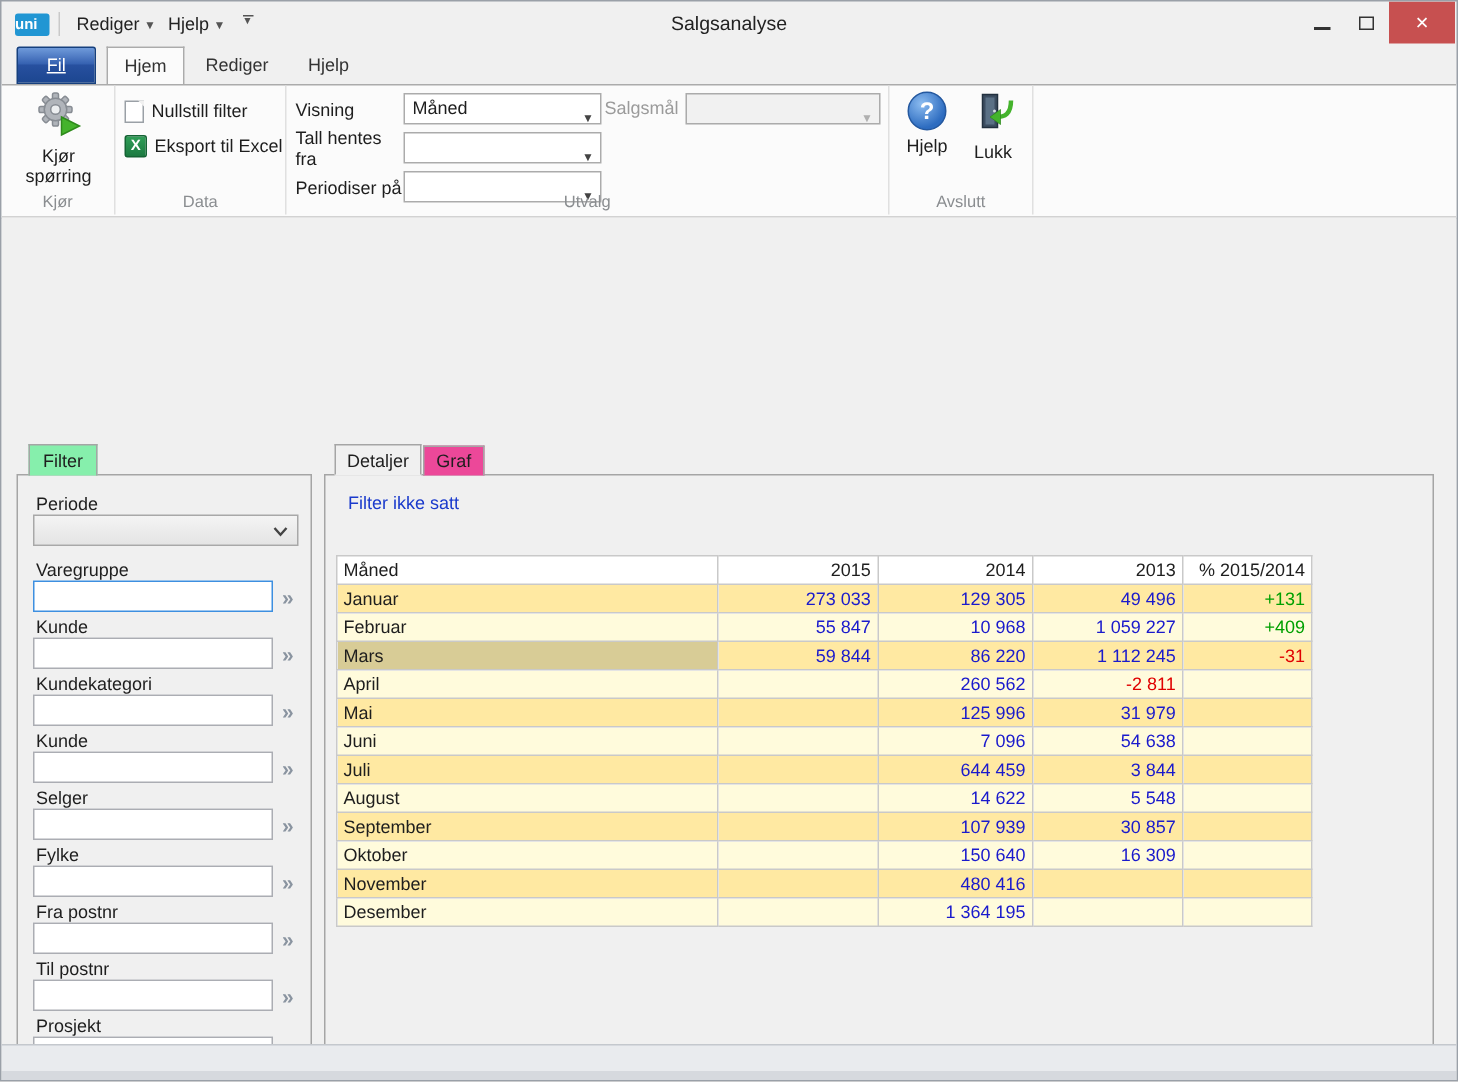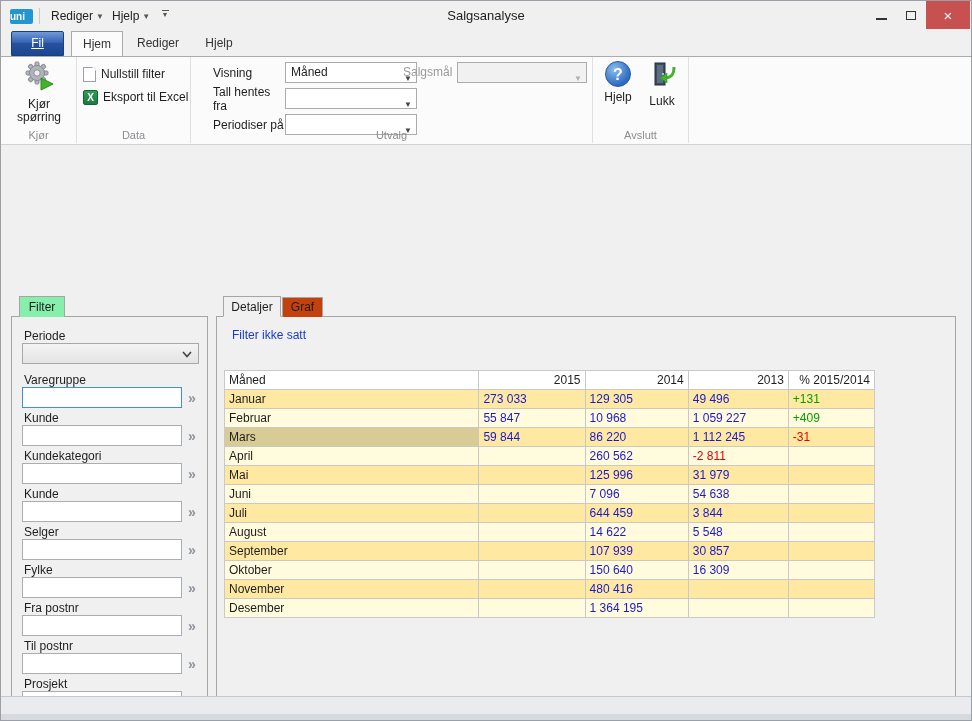--- a/index.html
+++ b/index.html
@@ -58,21 +58,21 @@
   .bigbtn { position:absolute; left:6px; top:2px; width:64px; height:66px; text-align:center; border-radius:3px; }
   .bigbtn .blabel { font-size:12px; line-height:13px; margin-top:2px; color:#1e1e1e; }
   .smallitem { position:absolute; left:6px; height:18px; display:flex; align-items:center; gap:5px; }
   .si-1 { top:8px; } .si-2 { top:31px; }
   .page-icon { width:13px; height:15px; background:#fff; border:1px solid #9aa0a6; position:relative; }
   .page-icon:after { content:""; position:absolute; right:-1px; top:-1px; width:0; height:0;
                      border-left:4px solid transparent; border-top:4px solid #f0f0f0; }
   .xls-icon { width:15px; height:15px; background:linear-gradient(#2f9e57,#1c7a41); border:1px solid #156334;
               color:#fff; font-size:10px; font-weight:bold; text-align:center; line-height:14px; border-radius:2px; }
 
-  .uv-row { position:absolute; left:22px; height:21px; display:flex; align-items:center; }
+  .uv-row { position:absolute; left:6px; height:21px; display:flex; align-items:center; }
   .uv-1 { top:5px; } .uv-2 { top:31px; } .uv-3 { top:57px; }
   .uv-label { width:72px; font-size:12px; color:#1e1e1e; }
   .combo { position:relative; width:132px; height:21px; background:#fff; border:1px solid #ababab;
            font-size:12px; line-height:19px; padding:0 16px 0 5px; }
   .combo .arr { position:absolute; right:4px; top:6px; font-size:8px; color:#444; }
   .combo.disabled { background:#f1f1f1; }
   .combo.disabled .arr { color:#b0b0b0; }
   .salgsmal-label { position:absolute; left:212px; top:8px; color:#9b9b9b; font-size:12px; }
   .salgsmal-combo { position:absolute; left:266px; top:5px; width:130px; }
 
@@ -84,21 +84,21 @@
                  border:1px solid #24589f; color:#fff; font-weight:bold; font-size:16px; line-height:25px; text-align:center; }
 
   
   .mainarea { position:absolute; left:0; top:145px; width:100%; height:550px; background:#f0f0f0; }
 
   .ptab { position:absolute; background:#f0f0f0; border:1px solid #a5a5a5; border-bottom:none;
           text-align:center; font-size:12px; z-index:2; }
   .ptab.active { background:#f0f0f0; height:21px; top:150px; border-bottom:1px solid #f0f0f0; }
   .tab-filter { left:18px; top:150px; width:46px; height:21px; line-height:20px; background:#86efac; }
   .tab-detaljer { left:222px; top:150px; width:58px; height:21px; line-height:20px; }
-  .tab-graf { left:281px; top:151px; width:41px; height:20px; line-height:19px; background:#c2410c; }
+  .tab-graf { left:281px; top:151px; width:41px; height:20px; line-height:19px; background:#ec4899; }
 
   .panelbox { position:absolute; top:170px; border:1px solid #a5a5a5; background:#f0f0f0; }
   .filterbox { left:10px; width:197px; height:520px; }
   .detailbox { left:215px; width:740px; height:520px; }
 
   .f-period-label { position:absolute; left:12px; top:12px; }
   .f-period-combo { position:absolute; left:10px; top:26px; width:177px; height:21px;
                     background:linear-gradient(#f4f4f4,#e4e4e4); border:1px solid #a8a8a8; }
   .f-period-combo svg { position:absolute; right:6px; top:7px; }
 
@@ -113,21 +113,21 @@
   .filter-status { position:absolute; left:15px; top:11px; color:#1a3acc; font-size:12px; }
 
   table.grid { border-collapse:collapse; table-layout:fixed; position:absolute; left:7px;
                font-size:12px; background:#fff; }
   table.grid td, table.grid th { border:1px solid #c9c9c9; height:19px; padding:0 4px;
                overflow:hidden; white-space:nowrap; font-weight:normal; }
   table.grid { border:1px solid #a9a9a9; }
   .maintable { top:53px; width:651px; }
   th.h-left { text-align:left; background:#fff; }
   th.h-right { text-align:right; background:#fff; }
-  td.val { text-align:left; }
+  td.val { text-align:right; }
   tr.odd td { background:#ffe9a2; }
   tr.even td { background:#fffbdc; }
   td.sel { background:#d8cc96 !important; }
   .v-blue { color:#1a1acc; } .v-red { color:#e00000; } .v-green { color:#00a000; }
 
   
   .statusbar { position:absolute; left:0; top:695px; width:100%; height:18px; background:#e9ebee;
                border-top:1px solid #c4c8cd; }
   .bottomstrip { position:absolute; left:0; top:713px; width:100%; height:7px; background:#d6d9de; }
 </style>

